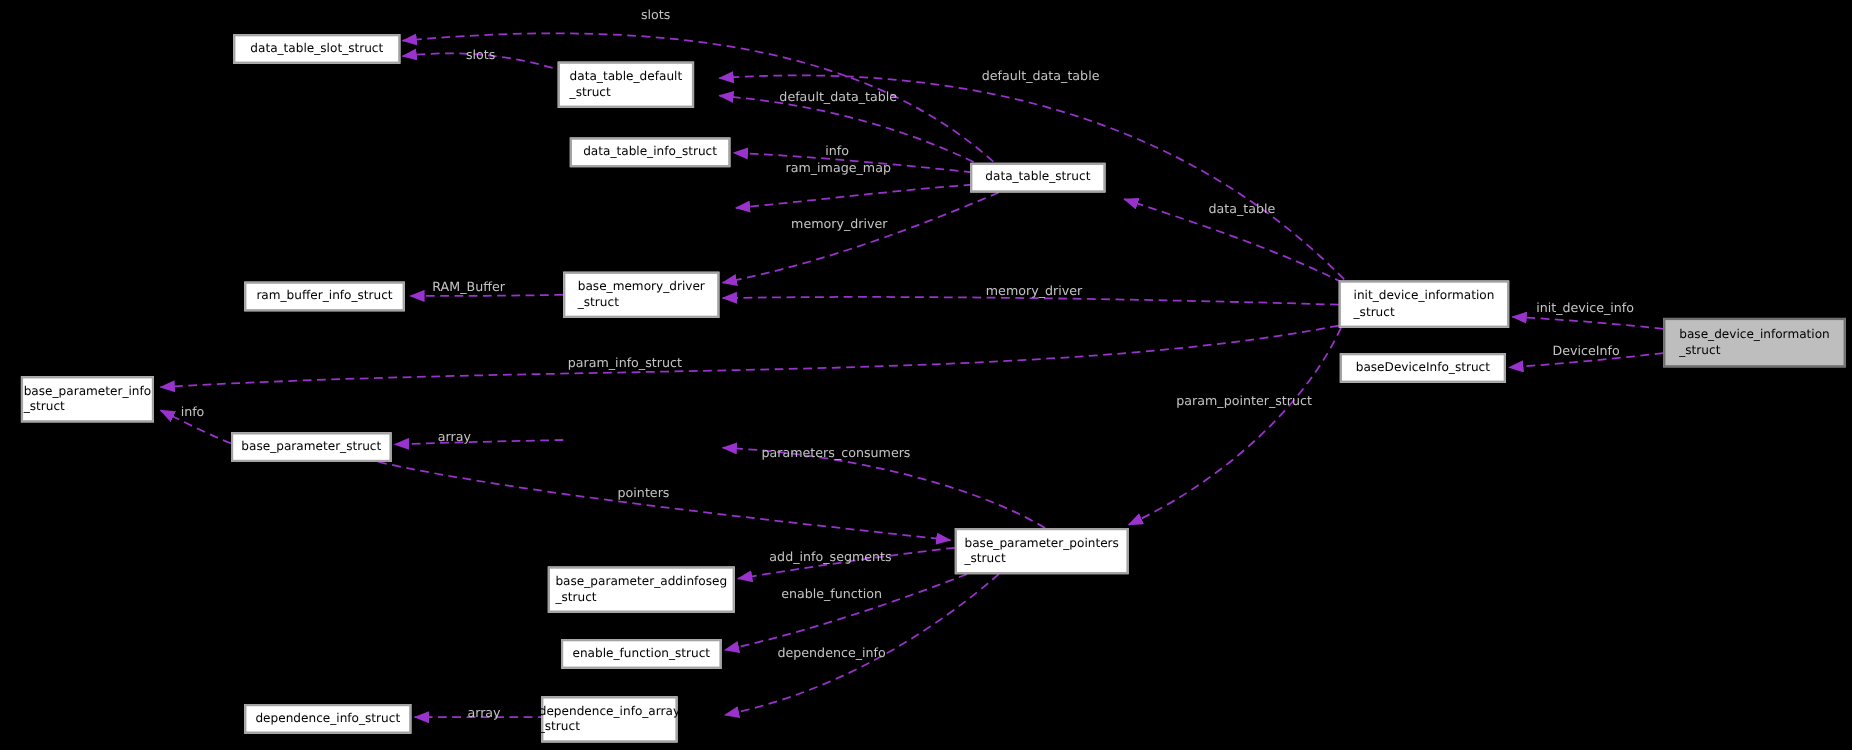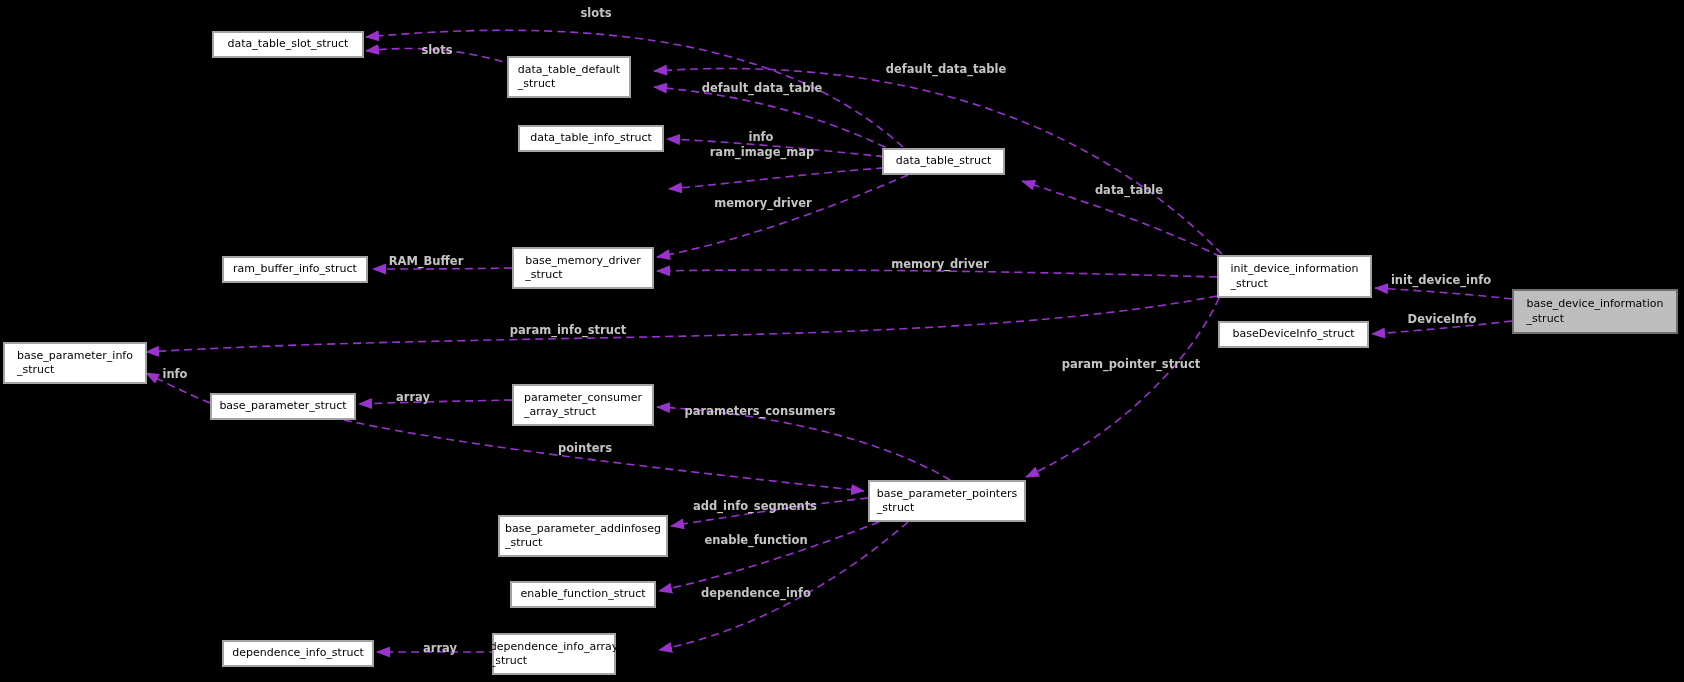--- a/index.html
+++ b/index.html
@@ -20,21 +20,21 @@
   .edge{fill:none;stroke:var(--edge);stroke-width:1.6;stroke-dasharray:8 5;}
   .node{
     position:absolute;display:flex;align-items:center;justify-content:center;
     background:var(--node-fill);border:2px solid var(--node-border);
     color:#000;font-size:11px;line-height:1.3;
     white-space:pre;box-sizing:border-box;
   }
   .node--highlight{background:var(--hl-fill);border-color:var(--hl-border);}
   .edge-label{
     position:absolute;transform:translate(-50%,-50%);
-    color:var(--label);font-size:11.5px;white-space:pre;font-weight:bold;
+    color:var(--label);font-size:11.5px;white-space:pre;
   }
 </style>
 </head>
 <body>
 
 <div id="canvas">
 
   <svg id="edgelayer" width="1684" height="682" viewBox="0 0 1684 682">
     <defs>
       <marker id="arrow" viewBox="0 0 14 11" refX="13" refY="5.5" markerWidth="14" markerHeight="11" markerUnits="userSpaceOnUse" orient="auto">
@@ -65,25 +65,23 @@
     <path class="edge" marker-end="url(#arrow)" d="M1512,321 C1478,325 1428,330 1372,334"></path>
   </svg>
 
   <div class="node" style="left:212px;top:31px;width:152px;height:27px">data_table_slot_struct</div>
   <div class="node" style="left:507px;top:56px;width:124px;height:42px">data_table_default
 _struct</div>
   <div class="node" style="left:518px;top:125px;width:146px;height:27px">data_table_info_struct</div>
   <div class="node" style="left:222px;top:256px;width:146px;height:27px">ram_buffer_info_struct</div>
   <div class="node" style="left:512px;top:247px;width:142px;height:42px">base_memory_driver
 _struct</div>
-  <div class="node" style="left:3px;top:342px;width:144px;height:42px">base_parameter_info
+  <div class="node" style="left:19px;top:342px;width:121px;height:42px">base_parameter_info
 _struct</div>
   <div class="node" style="left:210px;top:393px;width:146px;height:27px">base_parameter_struct</div>
-  <div class="node" style="left:512px;top:384px;width:142px;height:42px">parameter_consumer
-_array_struct</div>
   <div class="node" style="left:498px;top:515px;width:170px;height:42px">base_parameter_addinfoseg
 _struct</div>
   <div class="node" style="left:510px;top:581px;width:146px;height:27px">enable_function_struct</div>
   <div class="node" style="left:492px;top:633px;width:124px;height:42px">dependence_info_array
 _struct</div>
   <div class="node" style="left:222px;top:640px;width:152px;height:27px">dependence_info_struct</div>
   <div class="node" style="left:882px;top:148px;width:123px;height:27px">data_table_struct</div>
   <div class="node" style="left:868px;top:480px;width:158px;height:42px">base_parameter_pointers
 _struct</div>
   <div class="node" style="left:1217px;top:255px;width:155px;height:43px">init_device_information

